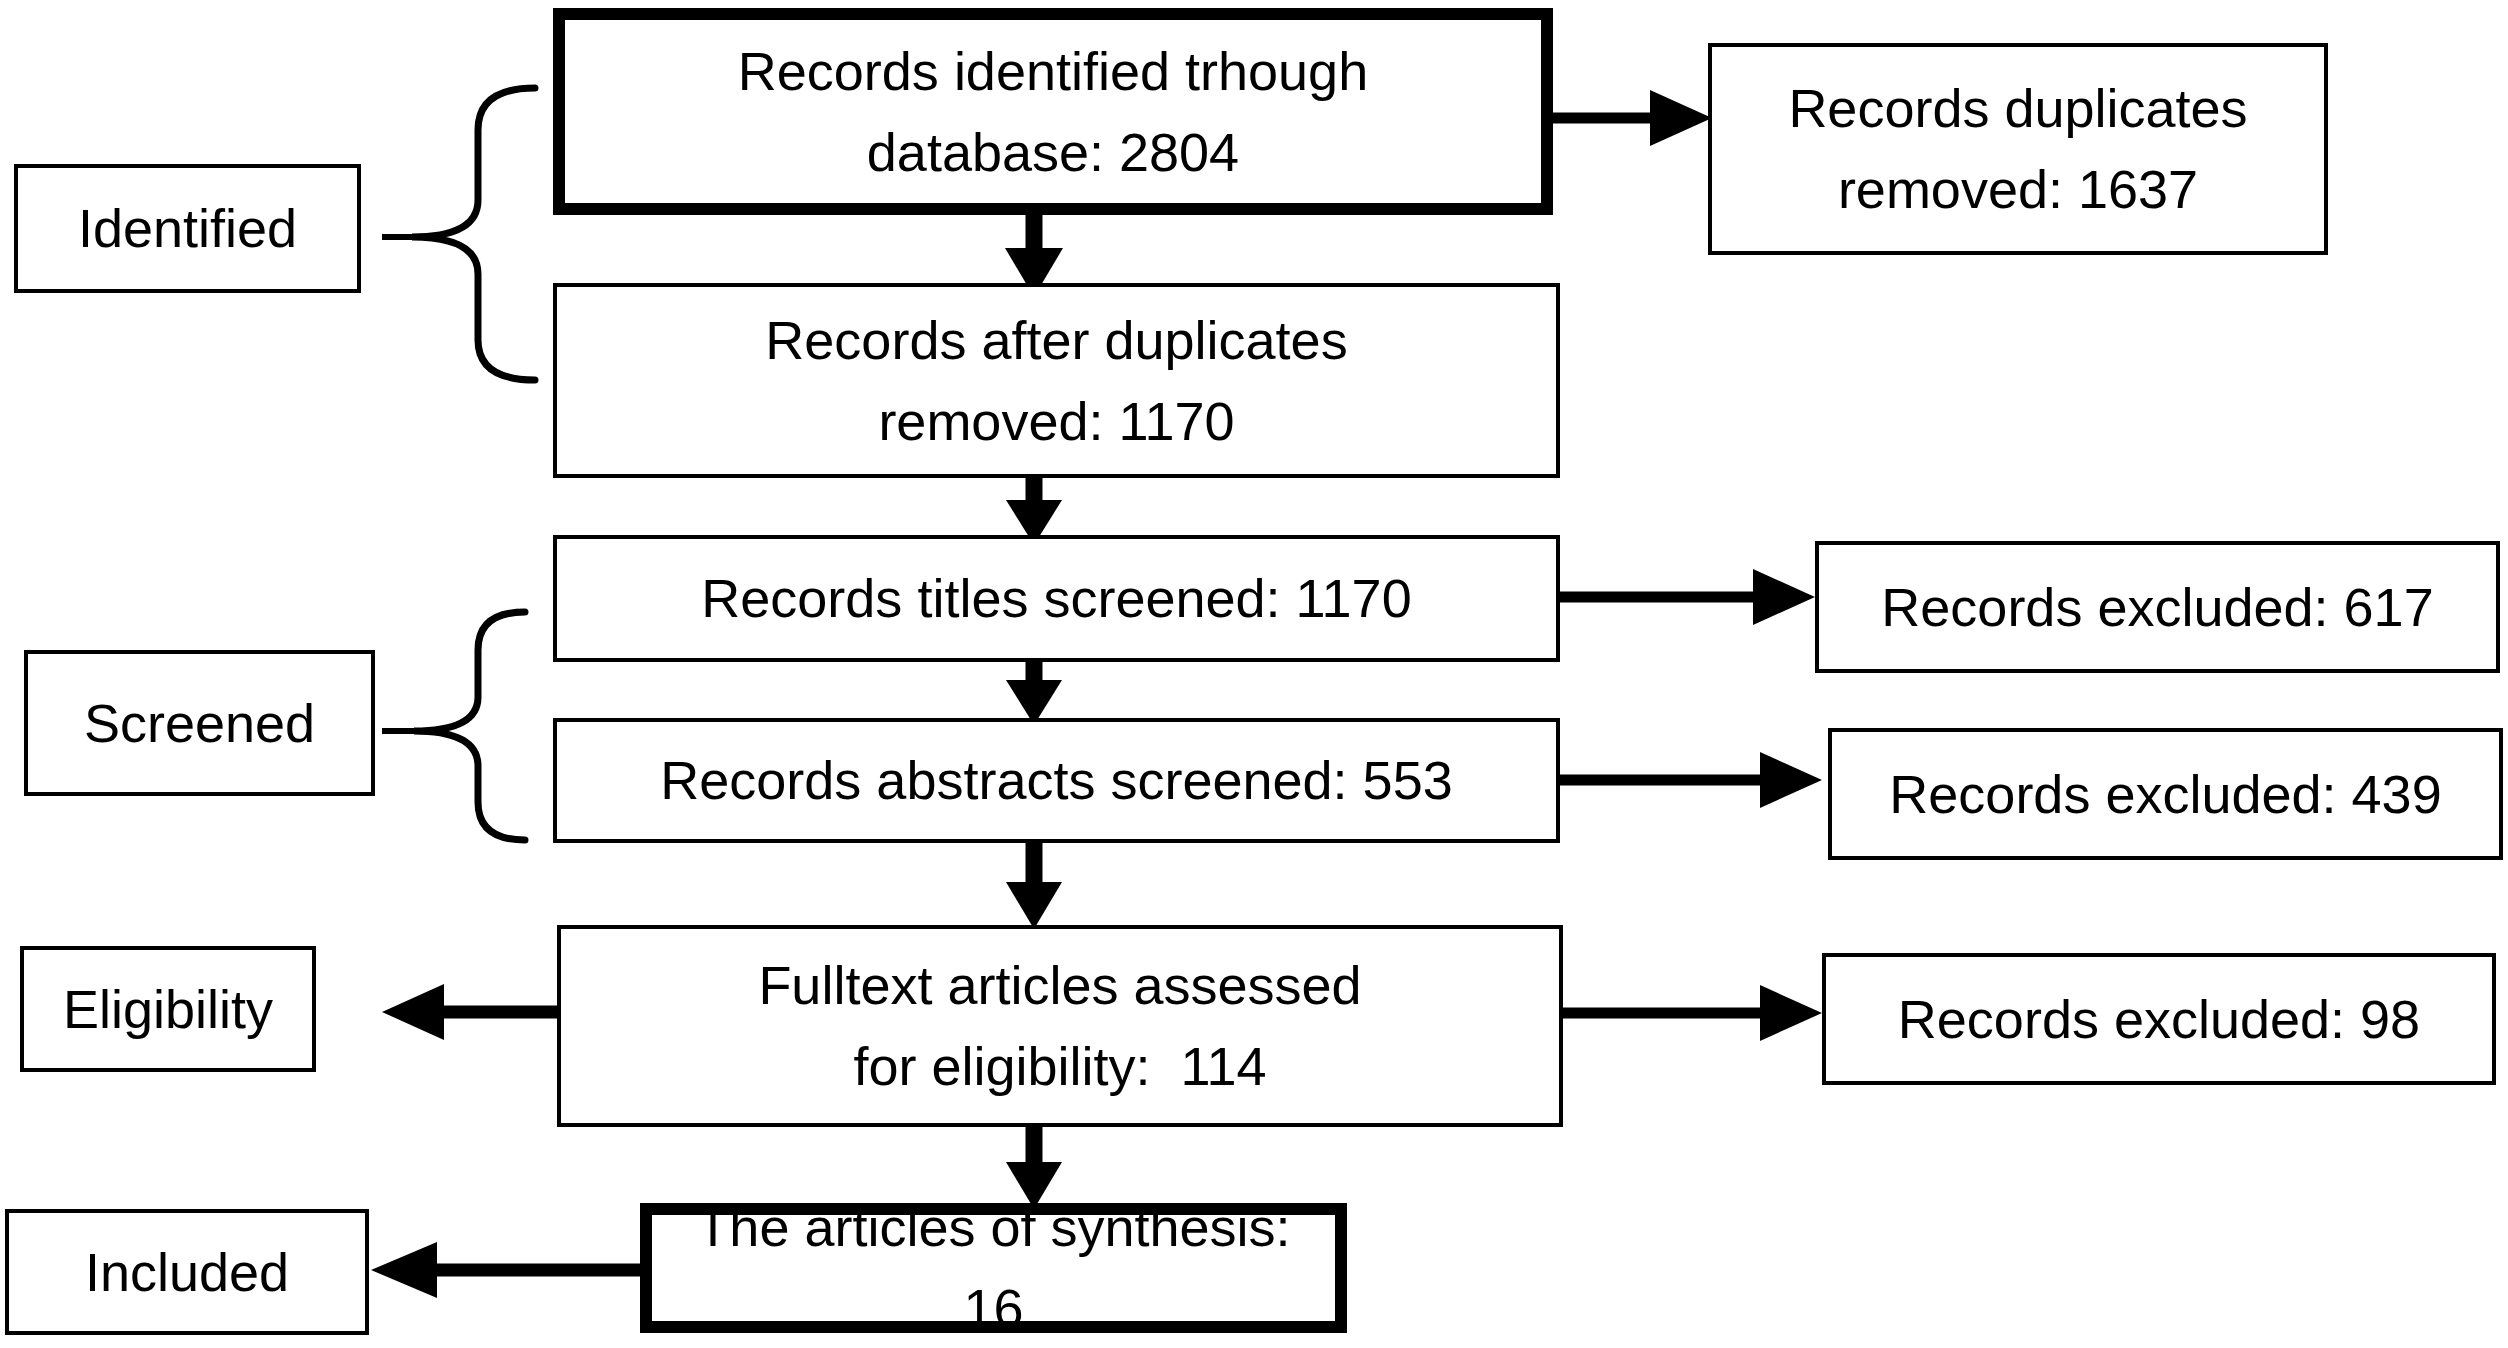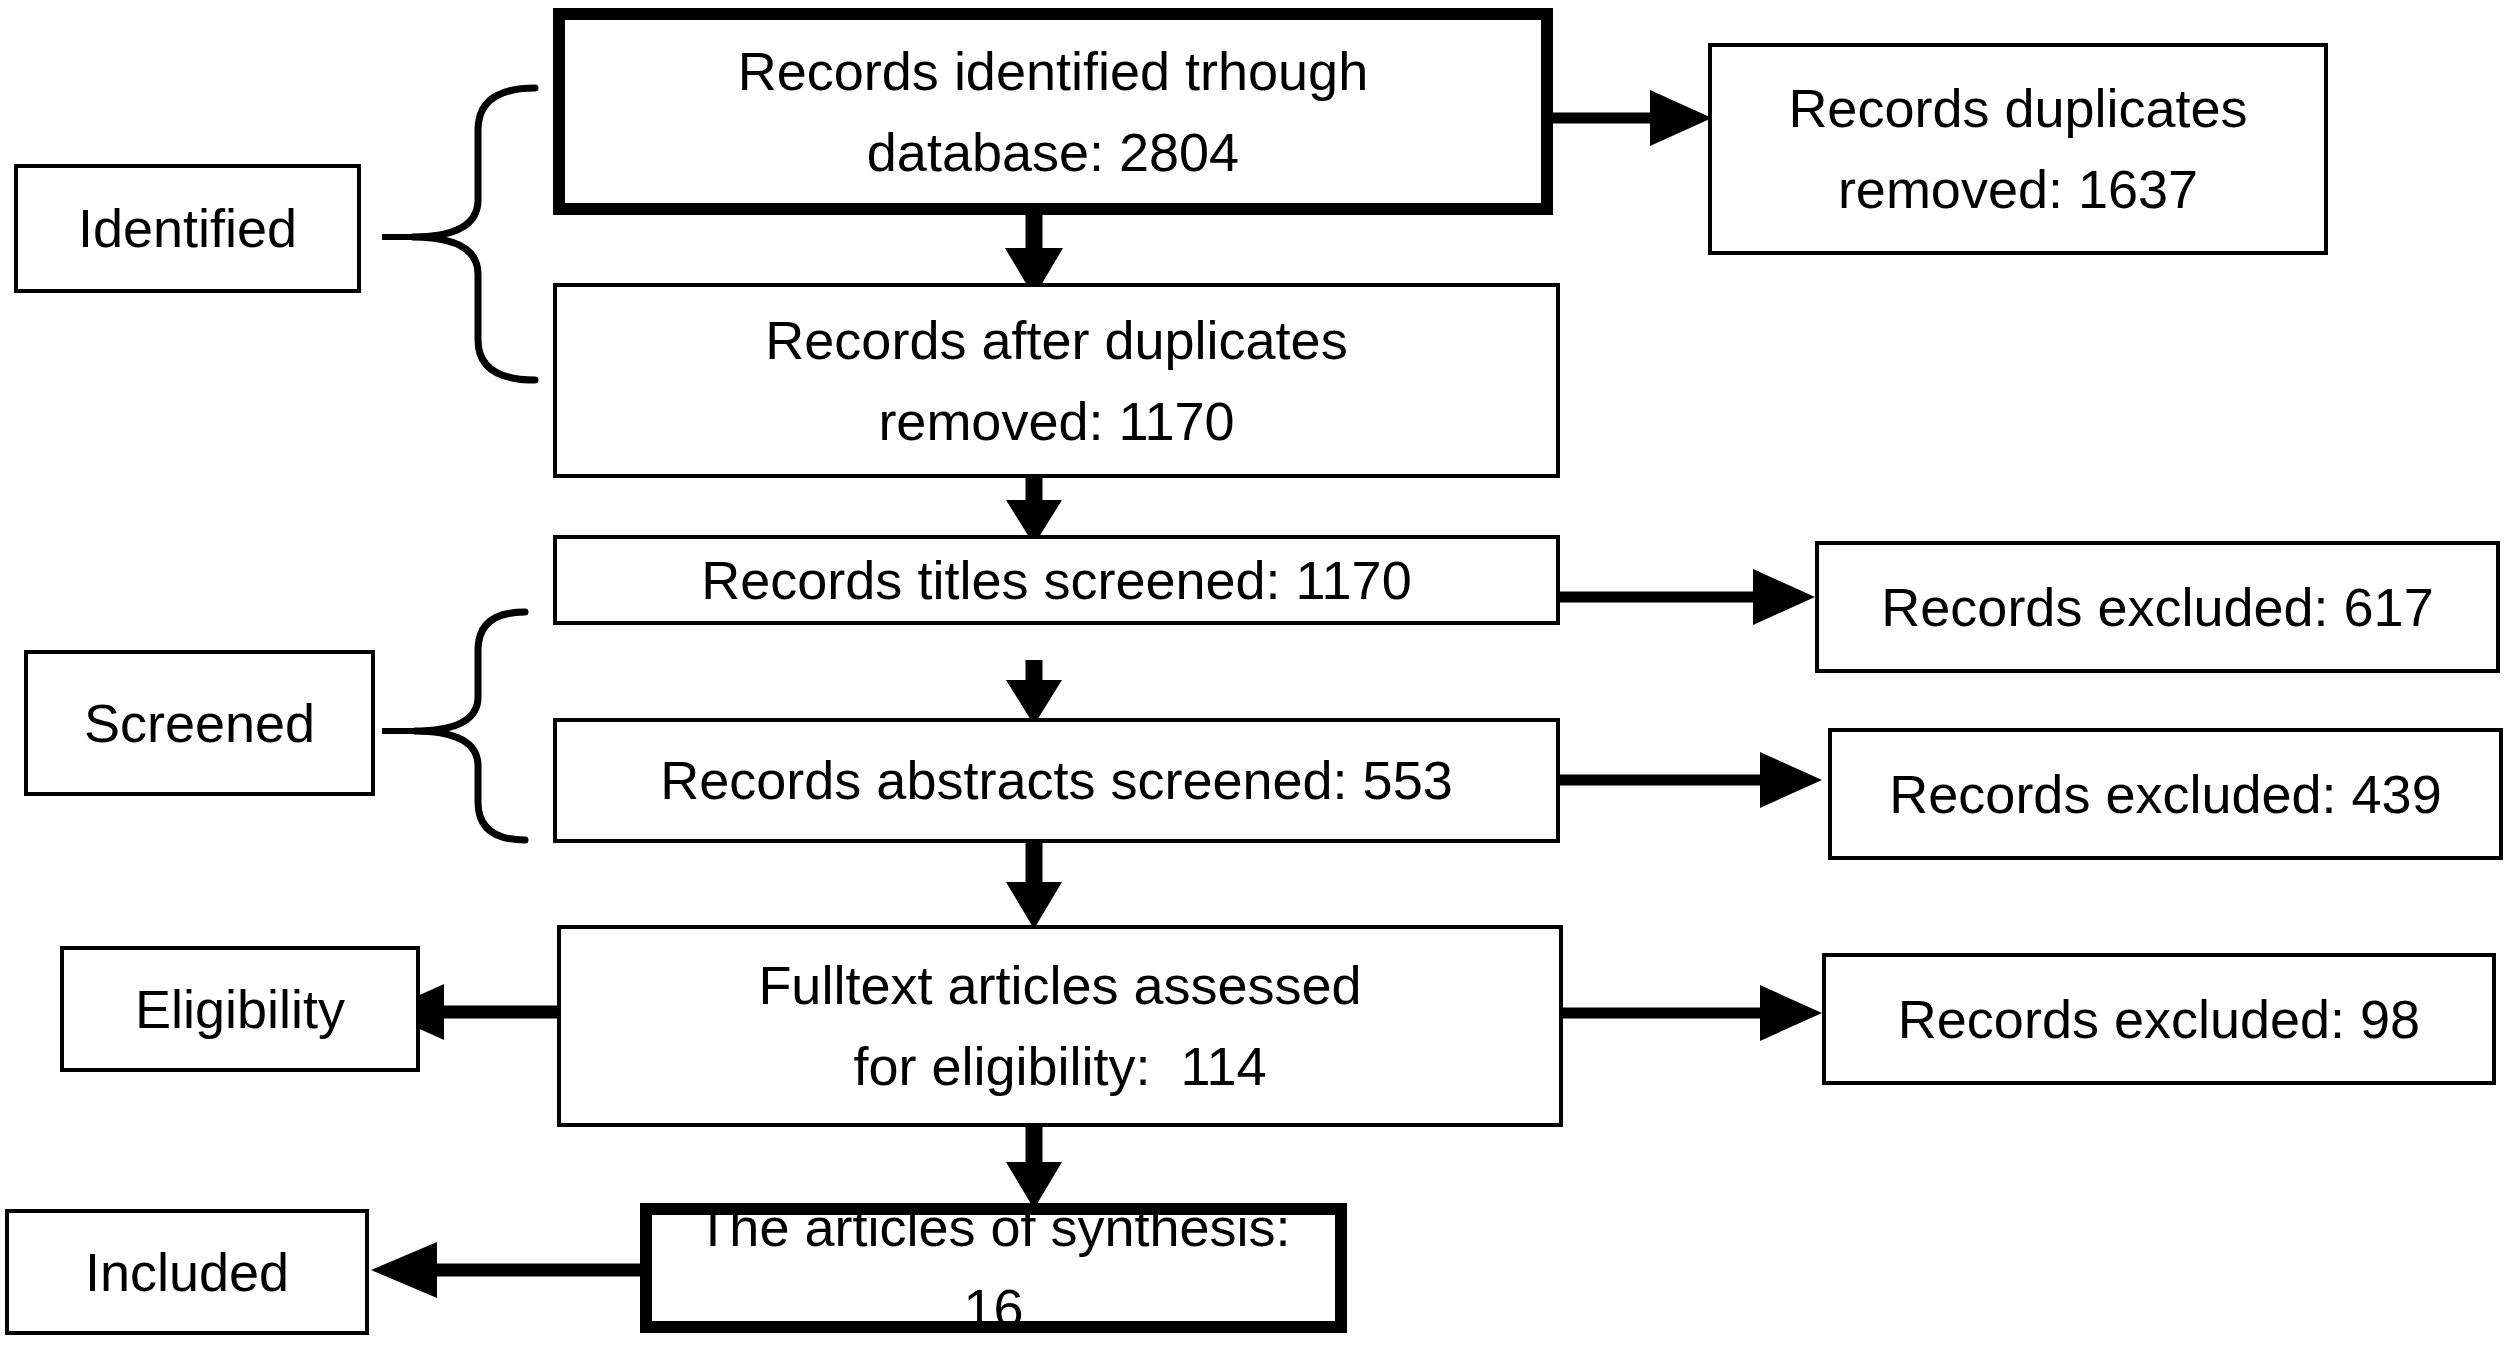--- a/index.html
+++ b/index.html
@@ -23,33 +23,33 @@
   .box .txt{
     white-space:pre-wrap;
     text-align:center;
     font-size:54px;
     line-height:1.5;
     padding:0 10px;
   }
   
   #b-main0{left:553px;top:8px;width:1000px;height:207px;}
   #b-main1{left:553px;top:283px;width:1007px;height:195px;}
-  #b-main2{left:553px;top:535px;width:1007px;height:90px;}
+  #b-main2{left:553px;top:535px;width:1007px;height:127px;}
   #b-main3{left:553px;top:718px;width:1007px;height:125px;}
   #b-main4{left:557px;top:925px;width:1006px;height:202px;}
   #b-main5{left:640px;top:1203px;width:707px;height:130px;}
   
   #b-side0{left:1708px;top:5px;width:620px;height:212px;margin-top:38px;}
   #b-side1{left:1815px;top:541px;width:685px;height:132px;}
   #b-side2{left:1828px;top:728px;width:675px;height:132px;}
   #b-side3{left:1822px;top:953px;width:674px;height:132px;}
   
   #b-stage0{left:14px;top:164px;width:347px;height:129px;}
   #b-stage1{left:24px;top:650px;width:351px;height:146px;}
-  #b-stage2{left:20px;top:946px;width:360px;height:126px;margin-left:40px;}
+  #b-stage2{left:20px;top:946px;width:296px;height:126px;}
   #b-stage3{left:5px;top:1209px;width:364px;height:126px;}
 </style>
 </head>
 <body>
 
 <div class="canvas">
 
   <svg class="connectors" viewBox="0 0 2508 1348" xmlns="http://www.w3.org/2000/svg">
 
     <g>

